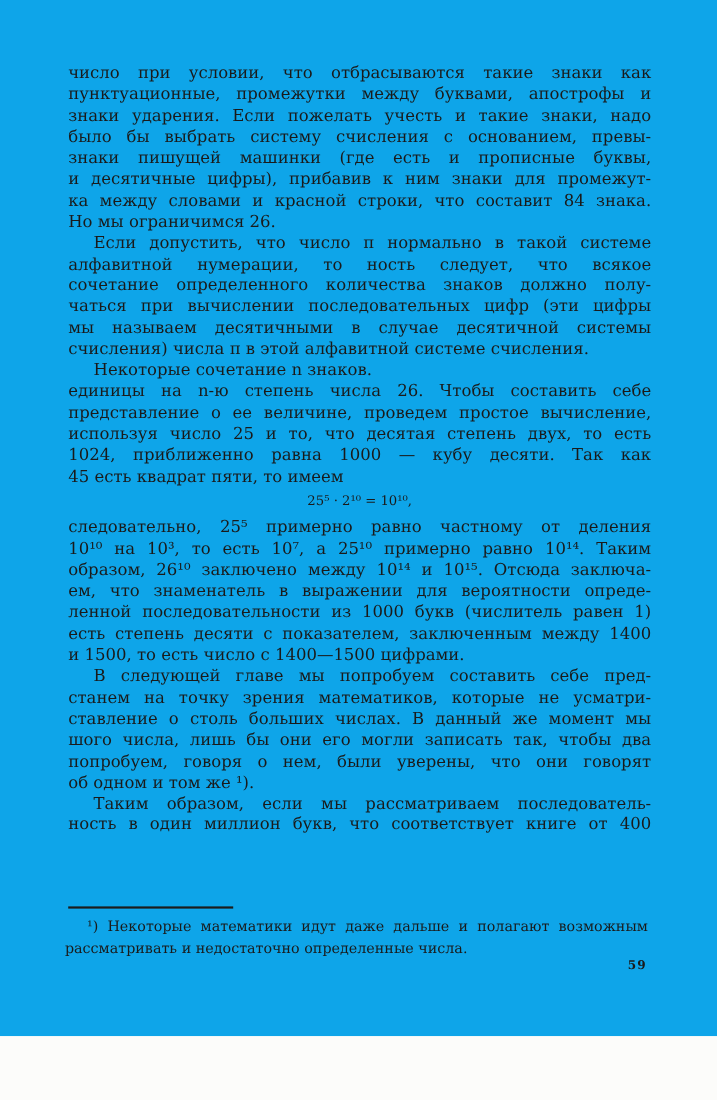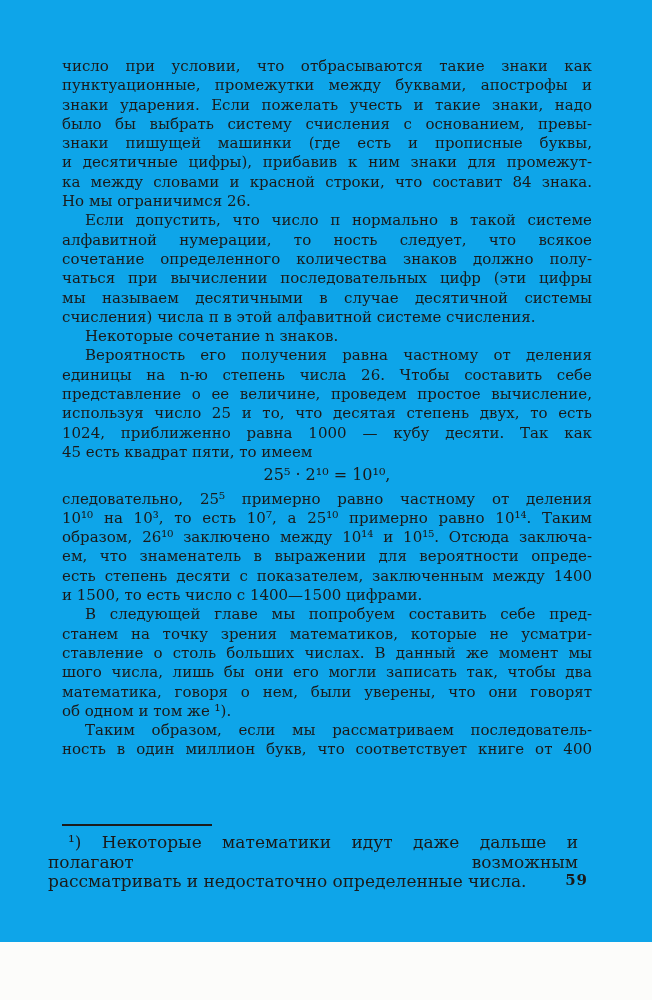--- a/index.html
+++ b/index.html
@@ -26,49 +26,49 @@
   }
   .para { margin: 0; }
   .line {
     text-align: justify;
     text-align-last: left;
   }
   .line.just { text-align-last: justify; }
   .line.indent { text-indent: 23px; }
   .para.formula {
     text-align: center;
-    font-size: 16px;
+    font-size: 12px;
     padding: 3px 0 5px 0;
   }
   .para.formula .line {
     text-align: center;
     text-align-last: center;
   }
   .footnote-rule {
     position: absolute;
     left: 62px;
     top: 824px;
     width: 150px;
     height: 0;
     border-top: 2px solid #1c1c1c;
   }
   .footnote {
     position: absolute;
-    left: 48px;
+    left: 59px;
     top: 833px;
     width: 530px;
-    font-size: 17px;
+    font-size: 13px;
     line-height: 19.5px;
   }
   .footnote .line.indent { text-indent: 20px; }
   .page-number {
     position: absolute;
     top: 871px;
     right: 64px;
-    font-size: 15px;
+    font-size: 11px;
     font-weight: bold;
     letter-spacing: 1px;
   }
 </style>
 </head>
 <body>
 
 <div class="page">
   <div class="text-block">
       <div class="para">
@@ -86,44 +86,44 @@
         <div class="line just">алфавитной нумерации, то ность следует, что всякое</div>
         <div class="line just">сочетание определенного количества знаков должно полу-</div>
         <div class="line just">чаться при вычислении последовательных цифр (эти цифры</div>
         <div class="line just">мы называем десятичными в случае десятичной системы</div>
         <div class="line">счисления) числа π в этой алфавитной системе счисления.</div>
       </div>
       <div class="para">
         <div class="line indent">Некоторые сочетание n знаков.</div>
       </div>
       <div class="para">
-        <div class="line indent just">Вероятность его получения равна частному от деления</div>
         <div class="line just">единицы на n-ю степень числа 26. Чтобы составить себе</div>
         <div class="line just">представление о ее величине, проведем простое вычисление,</div>
         <div class="line just">используя число 25 и то, что десятая степень двух, то есть</div>
         <div class="line just">1024, приближенно равна 1000 — кубу десяти. Так как</div>
         <div class="line">45 есть квадрат пяти, то имеем</div>
       </div>
       <div class="para formula">
         <div class="line">25⁵ · 2¹⁰ = 10¹⁰,</div>
       </div>
       <div class="para">
         <div class="line just">следовательно, 25⁵ примерно равно частному от деления</div>
         <div class="line just">10¹⁰ на 10³, то есть 10⁷, а 25¹⁰ примерно равно 10¹⁴. Таким</div>
         <div class="line just">образом, 26¹⁰ заключено между 10¹⁴ и 10¹⁵. Отсюда заключа-</div>
         <div class="line just">ем, что знаменатель в выражении для вероятности опреде-</div>
+        <div class="line just">ленной последовательности из 1000 букв (числитель равен 1)</div>
         <div class="line just">есть степень десяти с показателем, заключенным между 1400</div>
         <div class="line">и 1500, то есть число с 1400—1500 цифрами.</div>
       </div>
       <div class="para">
         <div class="line indent just">В следующей главе мы попробуем составить себе пред-</div>
         <div class="line just">станем на точку зрения математиков, которые не усматри-</div>
         <div class="line just">ставление о столь больших числах. В данный же момент мы</div>
         <div class="line just">шого числа, лишь бы они его могли записать так, чтобы два</div>
-        <div class="line just">математика, говоря о нем, были уверены, что они говорят</div>
+        <div class="line just">попробуем, говоря о нем, были уверены, что они говорят</div>
         <div class="line">об одном и том же ¹).</div>
       </div>
       <div class="para">
         <div class="line indent just">Таким образом, если мы рассматриваем последователь-</div>
         <div class="line just">ность в один миллион букв, что соответствует книге от 400</div>
       </div>
     </div>
   <div class="footnote-rule"></div>
   <div class="footnote">
       <div class="para">

